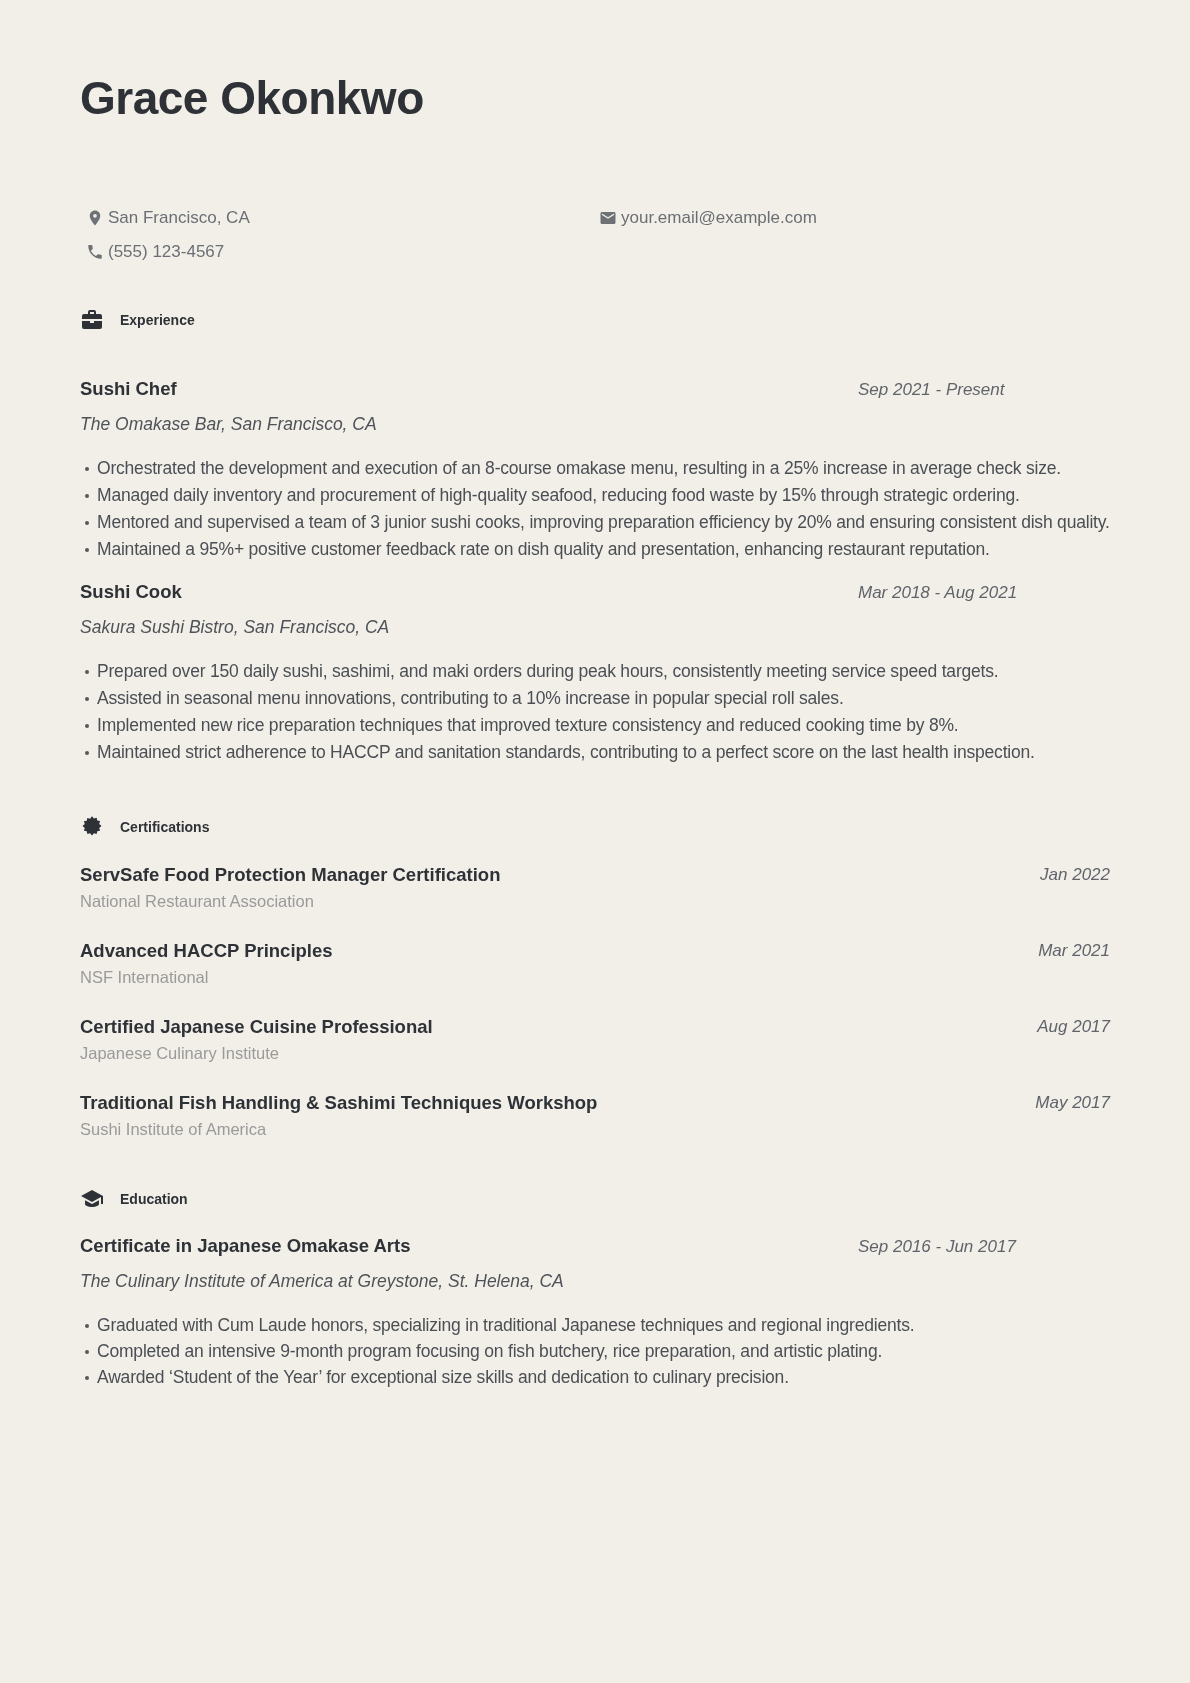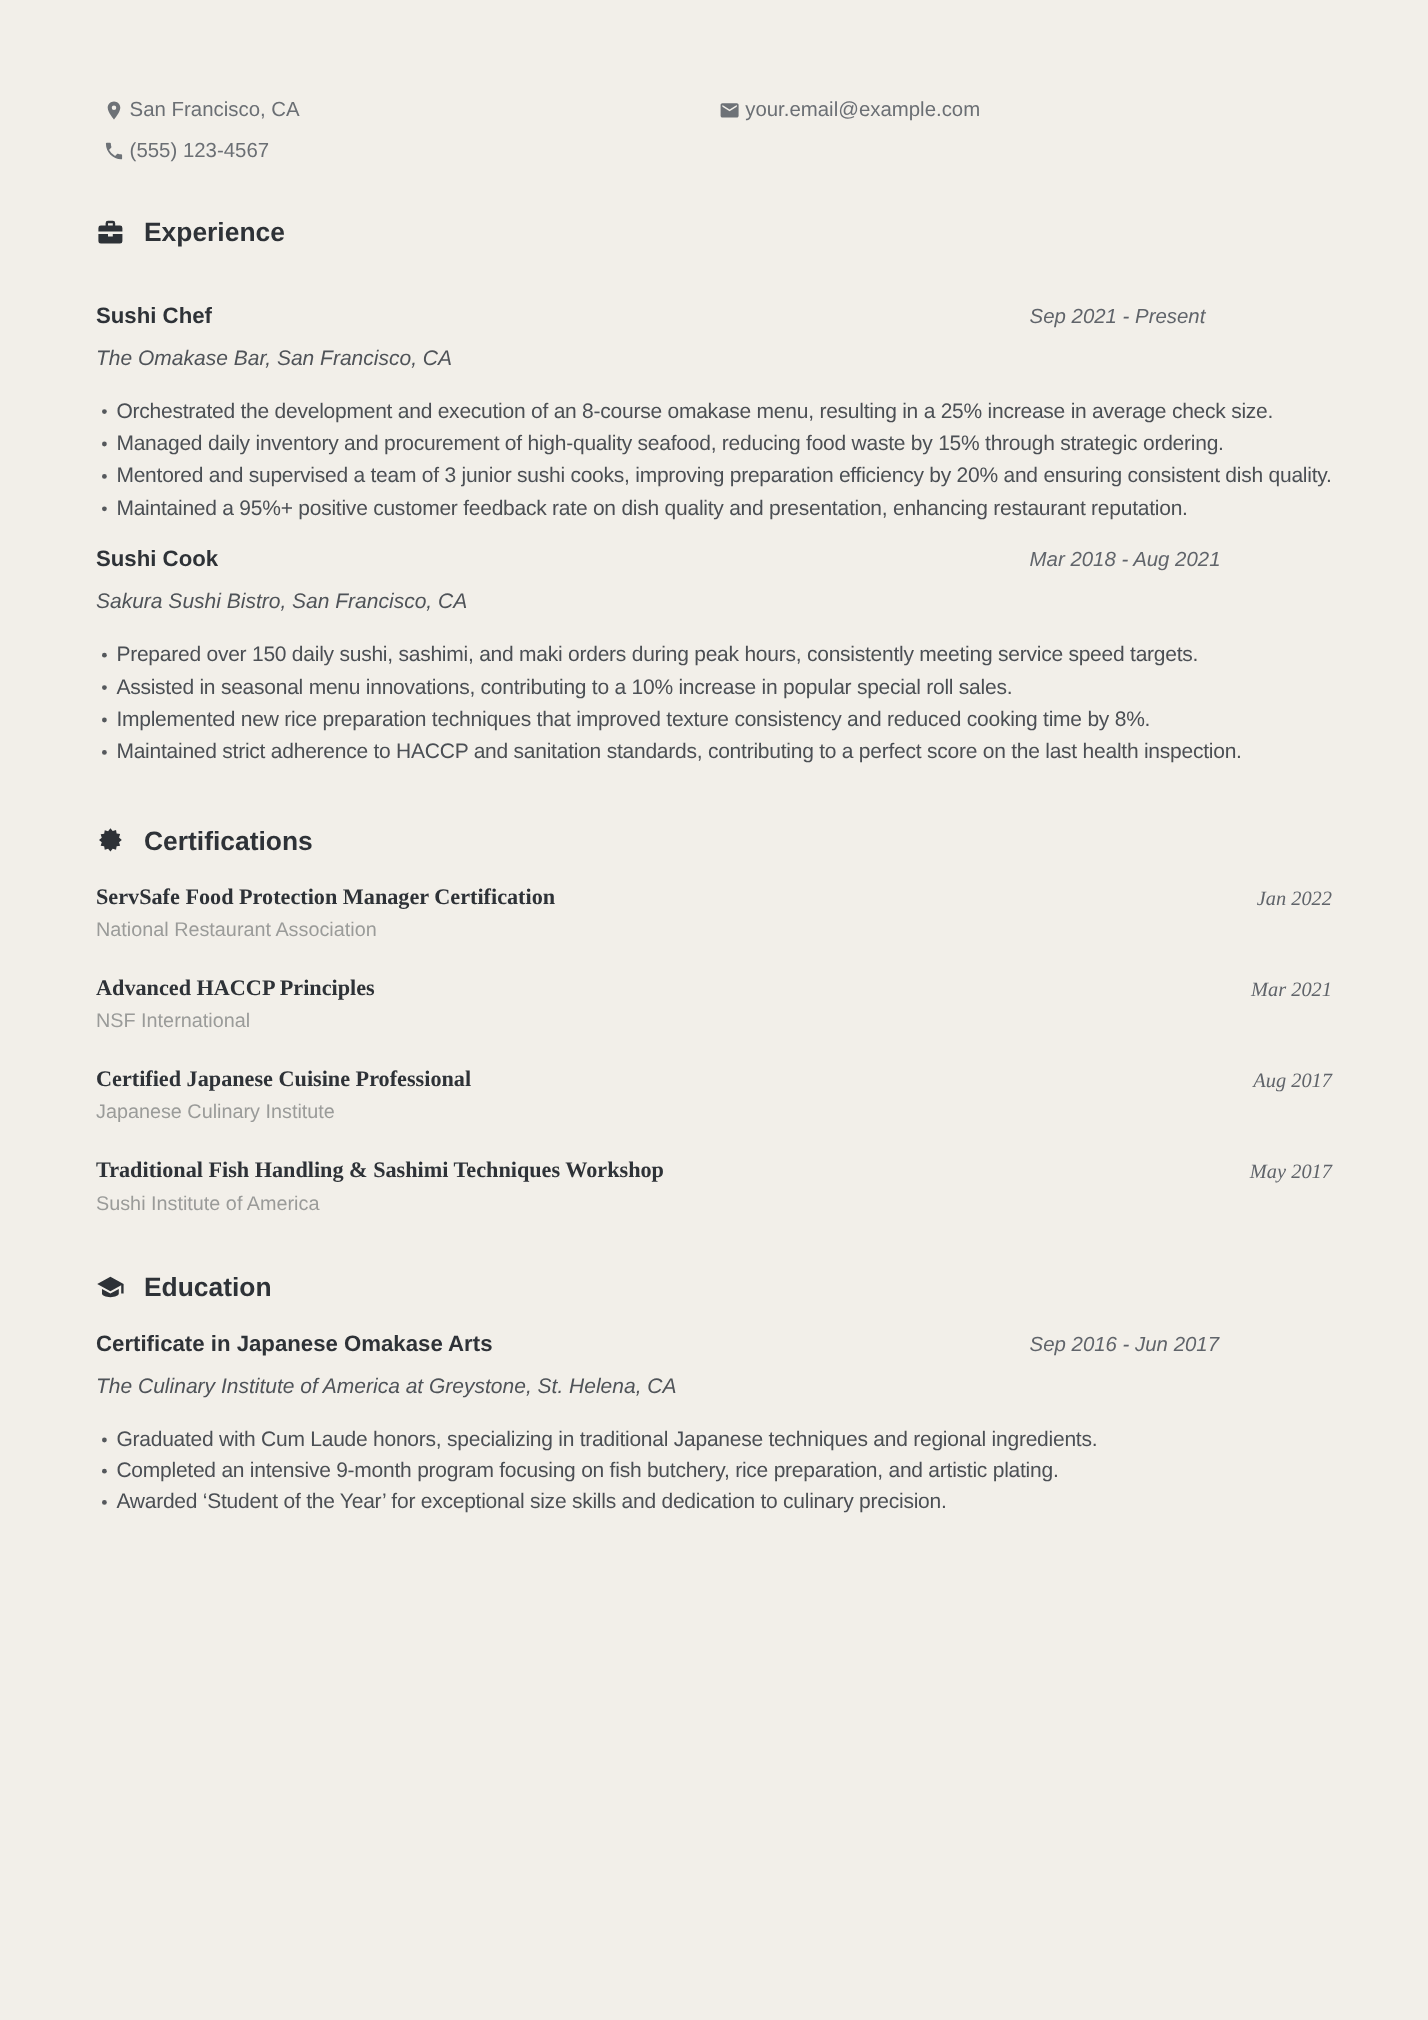--- a/index.html
+++ b/index.html
@@ -25,21 +25,21 @@
   .contact { margin-top: 78px; display: flex; flex-direction: column; row-gap: 7px; }
   .c-row { display: flex; align-items: center; }
   .c-item { display: flex; align-items: center; gap: 4px; padding-left: 6px; color: #6b6f74; font-size: 17px; line-height: 27px; }
   .c-item.first { width: 513px; box-sizing: border-box; flex: 0 0 513px; }
   .c-icon { width: 18px; height: 18px; flex: 0 0 18px; color: #6e7277; }
   .c-icon svg { width: 18px; height: 18px; display: block; }
   
   .section-head { display: flex; align-items: center; gap: 16px; color: #2e3237; }
   .section-head .s-icon { width: 24px; height: 24px; color: #2e3237; }
   .section-head .s-icon svg { width: 24px; height: 24px; display: block; }
-  .section-head .s-title { font-size: 22px; line-height: 30px; font-weight: 700; }
+  .section-head .s-title { font-size: 14px; line-height: 30px; font-weight: 700; }
   .sec-experience { margin-top: 40px; }
   .sec-certifications { margin-top: 46px; }
   .sec-education { margin-top: 43px; }
   
   .entry { position: relative; }
   .entry.job1 { margin-top: 42px; }
   .entry.job2 { margin-top: 17px; }
   .entry.edu  { margin-top: 20px; }
   .entry-head { position: relative; }
   .entry-title { font-size: 18.5px; line-height: 24px; font-weight: 700; color: #2e3237; }
@@ -59,30 +59,31 @@
     content: ""; position: absolute; left: 5px; top: 11.5px;
     width: 4px; height: 4px; border-radius: 50%; background: #55585c;
   }
   .edu-bullets li.bullet { line-height: 26px; }
   .edu-bullets { margin-top: 16px; }
   .edu .entry-sub { margin-top: 11px; }
   
   .cert-list { margin-top: 20px; }
   .cert { display: block; position: relative; }
   .cert + .cert { margin-top: 25px; }
-  .cert-top { display: flex; align-items: flex-end; font-family: Liberation Serif, serif; }
+  .cert-top { display: flex; align-items: flex-end; }
   .cert-title { font-size: 18.5px; line-height: 25px; font-weight: 700; color: #2e3237; }
   .cert-date { margin-left: auto; font-size: 17px; line-height: 25px; font-style: italic; color: #60646a; white-space: nowrap; }
   .cert-issuer { margin-top: 2px; font-size: 16.5px; line-height: 24px; color: #9a9b99; }
 </style>
 </head>
 <body>
 
 <div class="page">
 
+  <div class="name">Grace Okonkwo</div>
 
   <div class="contact">
     <div class="c-row">
       <div class="c-item first">
         <span class="c-icon">
           <svg viewBox="0 0 24 24" fill="currentColor">
               <path d="M12 2C8.13 2 5 5.13 5 9c0 5.25 7 13 7 13s7-7.75 7-13c0-3.87-3.13-7-7-7zm0 9.5A2.5 2.5 0 1 1 12 6.5a2.5 2.5 0 0 1 0 5z"></path>
             </svg>
         </span>
         <span>San Francisco, CA</span>

